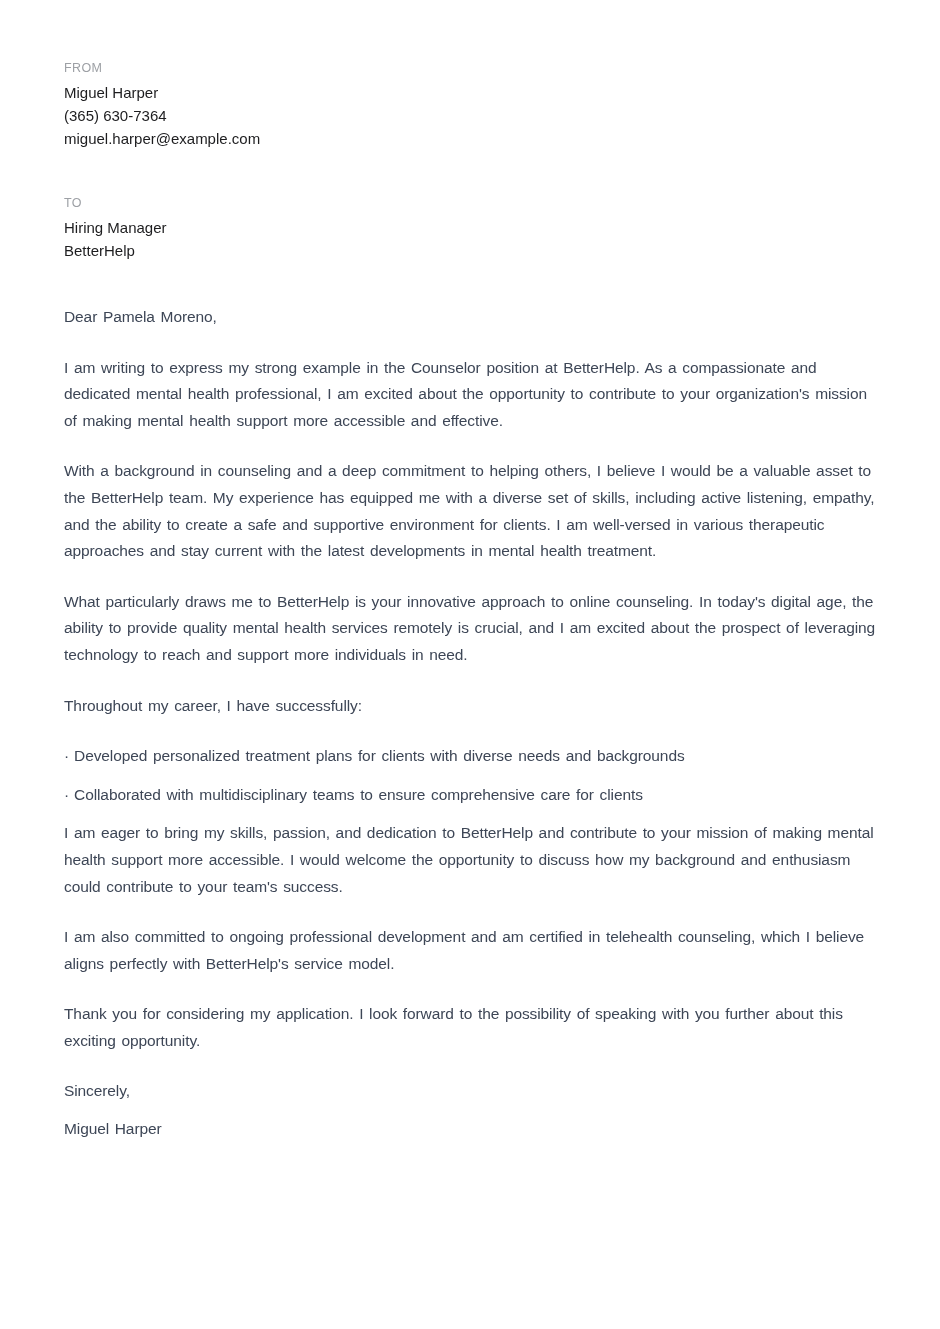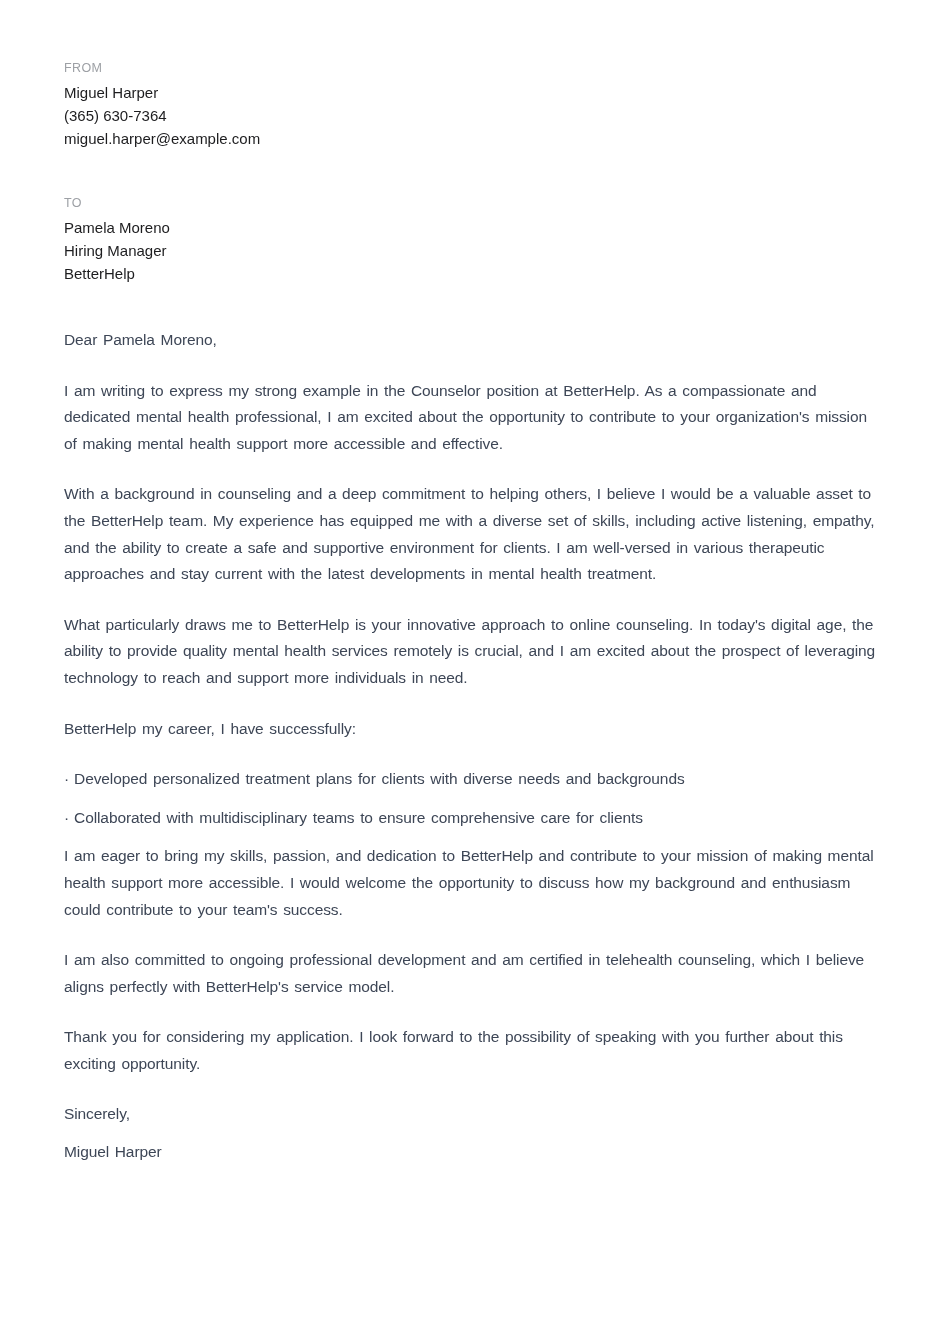--- a/index.html
+++ b/index.html
@@ -55,33 +55,32 @@
 
   <div class="contact-block">
     <div class="contact-label">FROM</div>
     <div class="contact-line">Miguel Harper</div>
     <div class="contact-line">(365) 630-7364</div>
     <div class="contact-line">miguel.harper@example.com</div>
   </div>
 
   <div class="contact-block to-block">
     <div class="contact-label">TO</div>
-    <div class="contact-line">Pamela Moreno</div>
     <div class="contact-line">Hiring Manager</div>
     <div class="contact-line">BetterHelp</div>
   </div>
 
   <div class="letter-body">
 
     <div class="para">Dear Pamela Moreno,</div>
 
     <div class="para">I am writing to express my strong example in the Counselor position at BetterHelp. As a compassionate and dedicated mental health professional, I am excited about the opportunity to contribute to your organization's mission of making mental health support more accessible and effective.</div>
     <div class="para">With a background in counseling and a deep commitment to helping others, I believe I would be a valuable asset to the BetterHelp team. My experience has equipped me with a diverse set of skills, including active listening, empathy, and the ability to create a safe and supportive environment for clients. I am well-versed in various therapeutic approaches and stay current with the latest developments in mental health treatment.</div>
     <div class="para">What particularly draws me to BetterHelp is your innovative approach to online counseling. In today's digital age, the ability to provide quality mental health services remotely is crucial, and I am excited about the prospect of leveraging technology to reach and support more individuals in need.</div>
-    <div class="para">BetterHelp my career, I have successfully:</div>
+    <div class="para">Throughout my career, I have successfully:</div>
 
     <div class="bullet-list">
       <div class="bullet-item"><span class="bullet-marker">·</span><span>Developed personalized treatment plans for clients with diverse needs and backgrounds</span></div>
       <div class="bullet-item"><span class="bullet-marker">·</span><span>Collaborated with multidisciplinary teams to ensure comprehensive care for clients</span></div>
     </div>
 
     <div class="para">I am eager to bring my skills, passion, and dedication to BetterHelp and contribute to your mission of making mental health support more accessible. I would welcome the opportunity to discuss how my background and enthusiasm could contribute to your team's success.</div>
     <div class="para">I am also committed to ongoing professional development and am certified in telehealth counseling, which I believe aligns perfectly with BetterHelp's service model.</div>
     <div class="para">Thank you for considering my application. I look forward to the possibility of speaking with you further about this exciting opportunity.</div>
 

